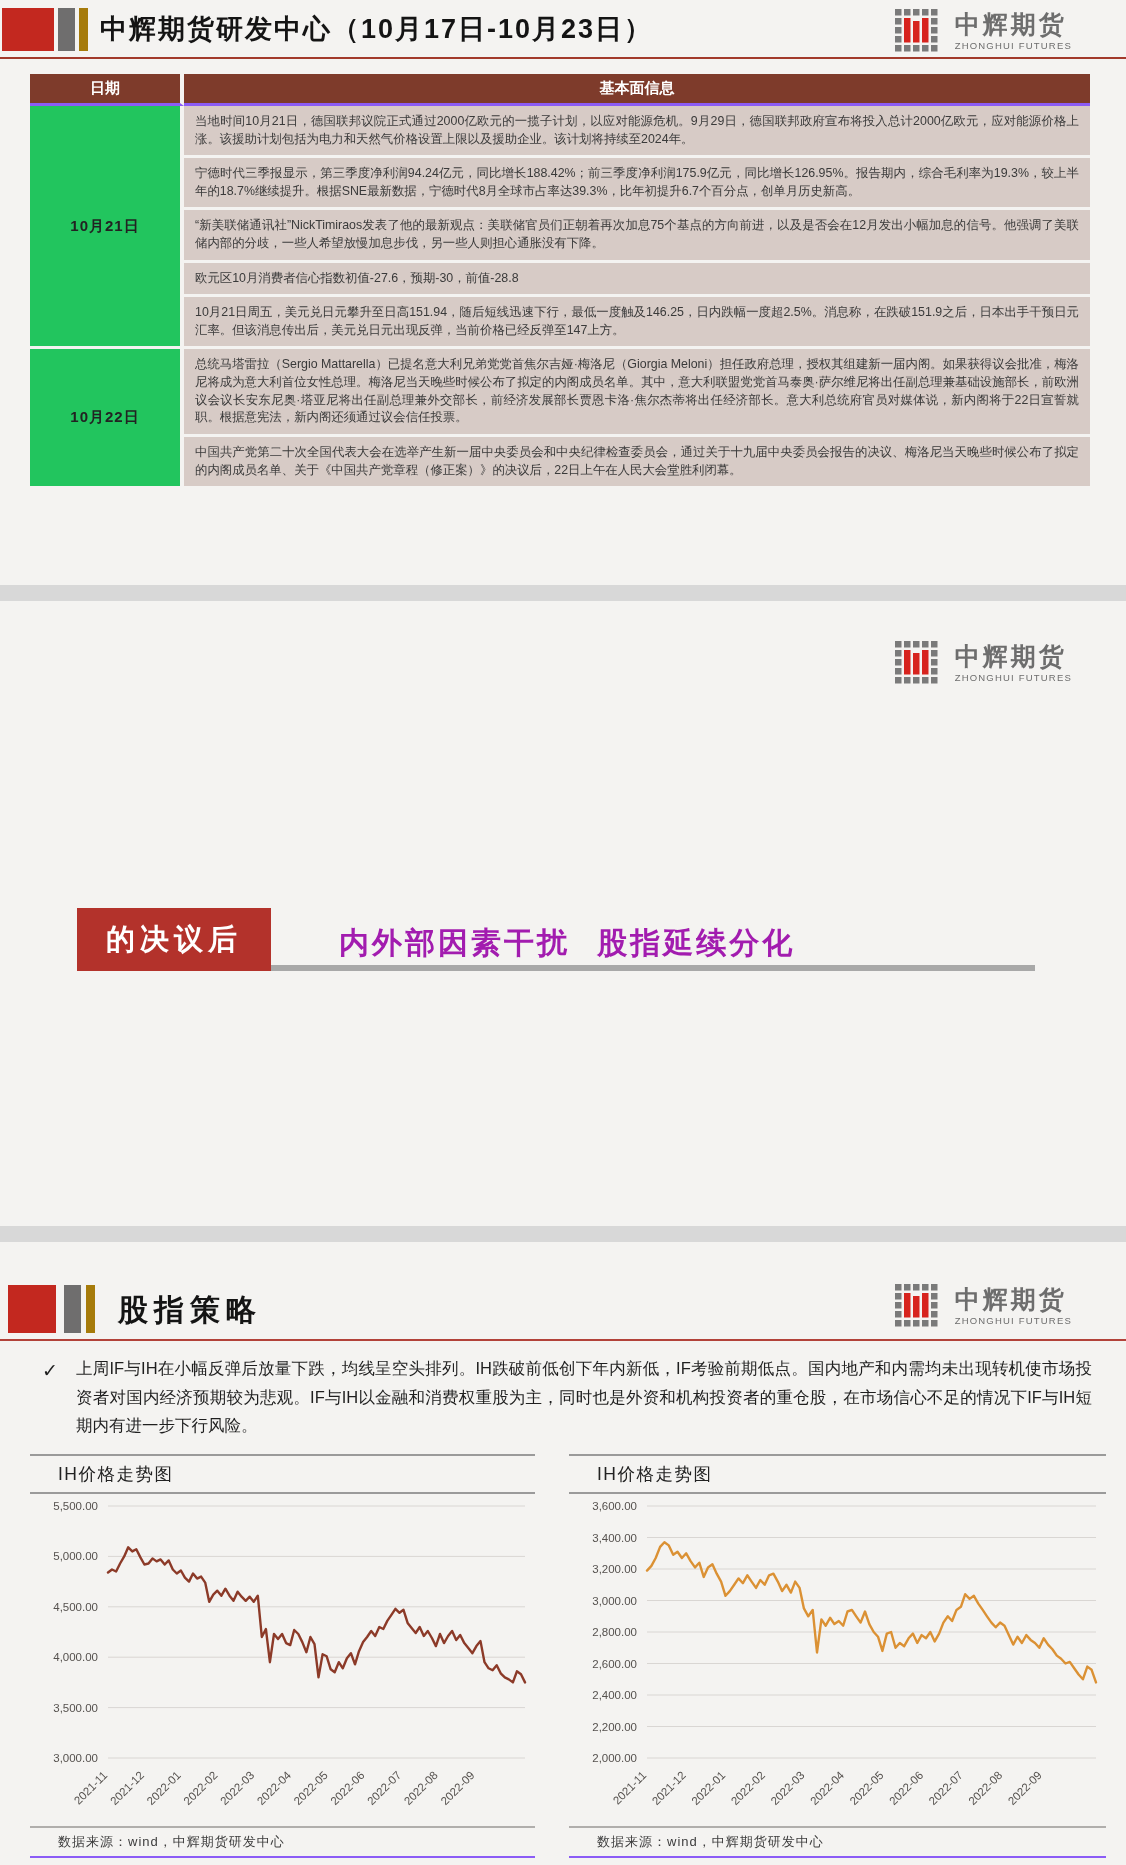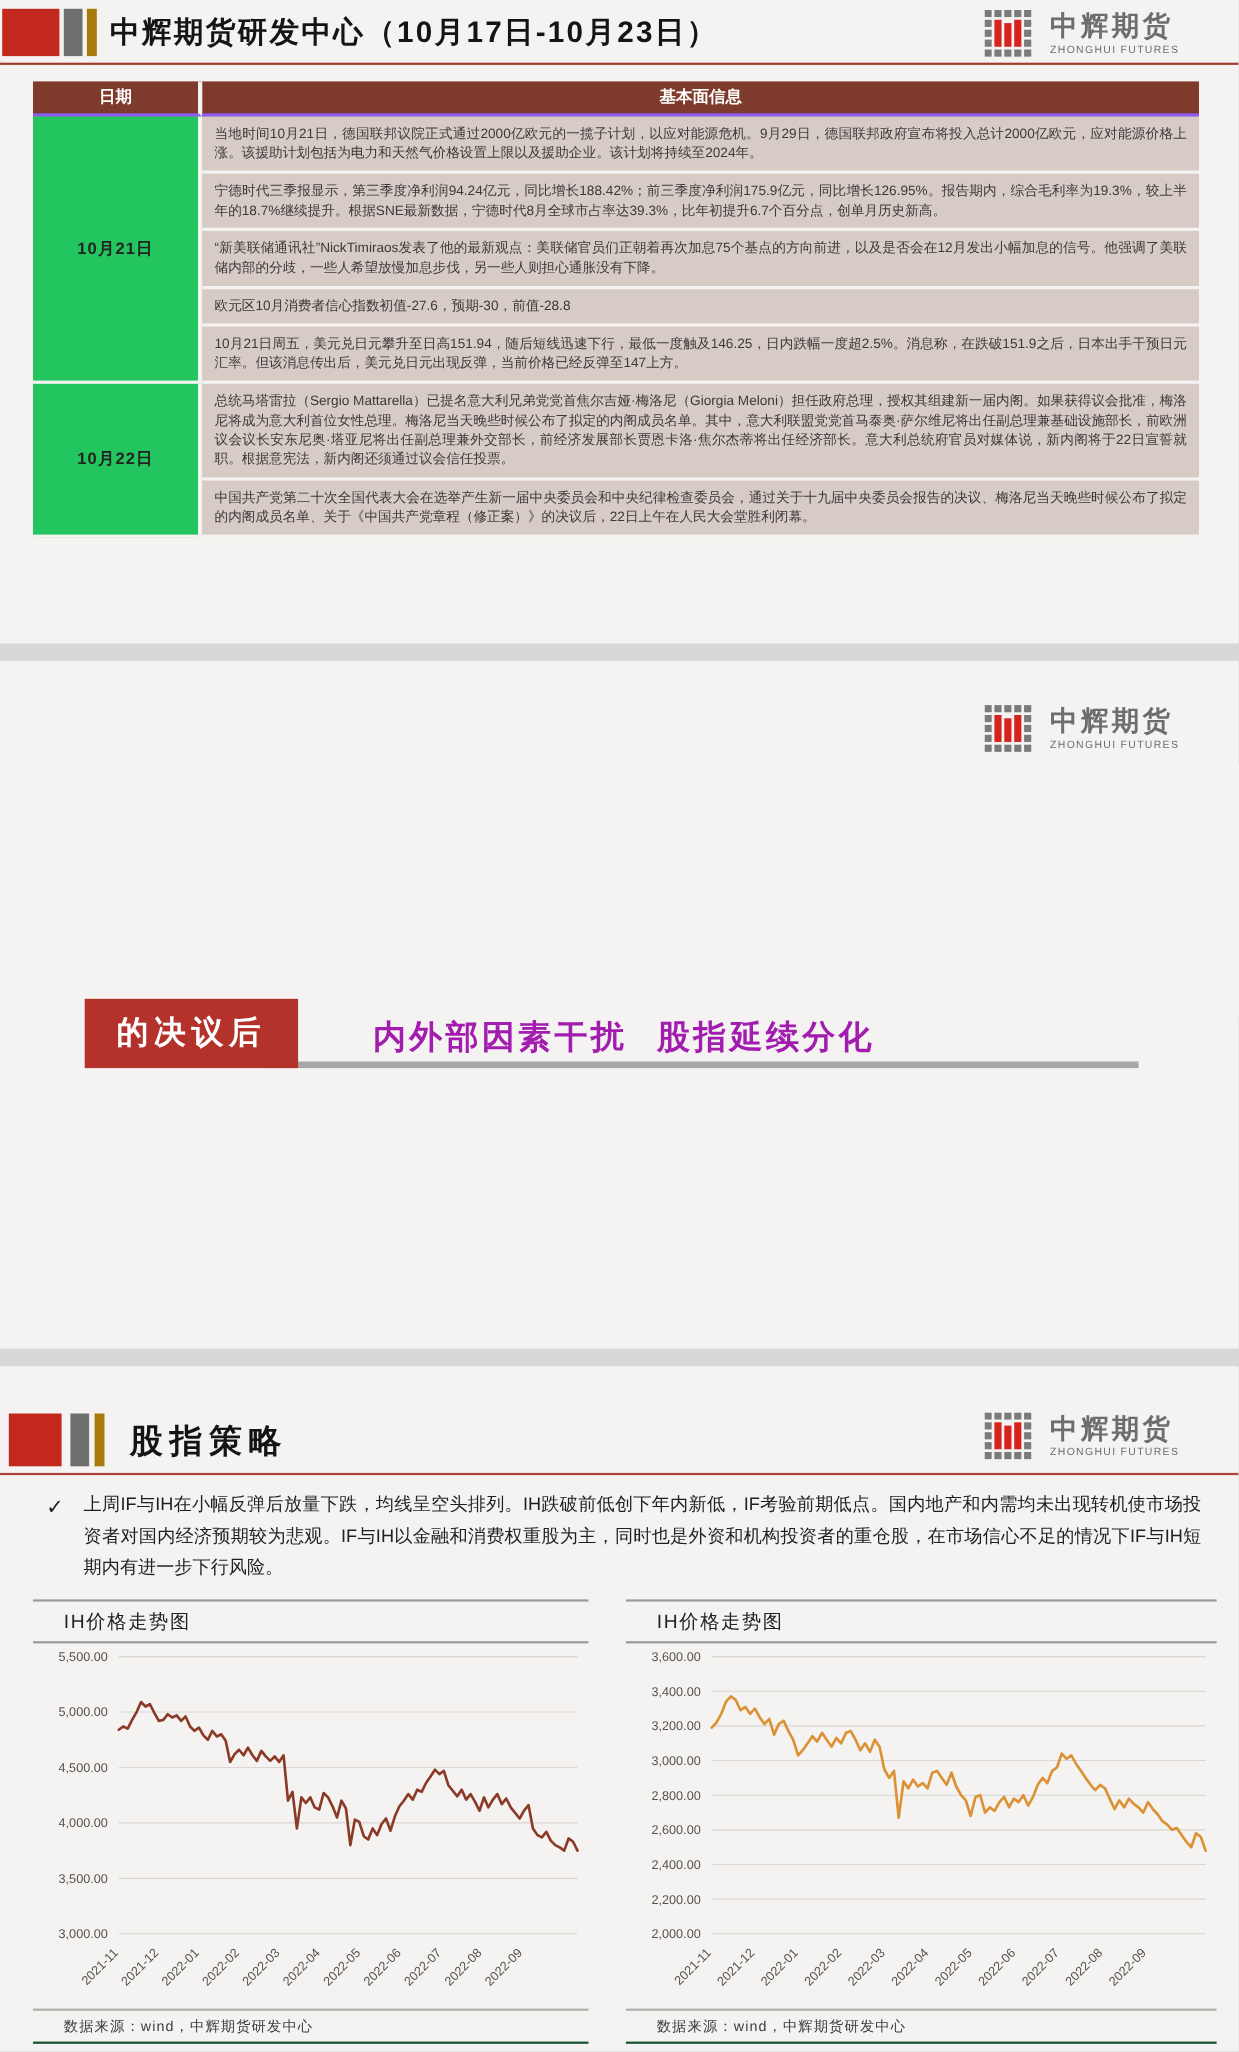--- a/index.html
+++ b/index.html
@@ -78,21 +78,21 @@
   .charts{display:flex;margin:14px 20px 0 30px;gap:34px;}
   .chart{background:transparent;}
   .chart-if{width:505px;flex:0 0 505px;}
   .chart-ih{width:537px;flex:0 0 537px;}
   .chart-title{
     border-top:2px solid #9a9a9a;border-bottom:2px solid #9a9a9a;
     padding:6px 0 6px 28px;font-size:17.5px;color:#222;letter-spacing:1.5px;
   }
   .chart-svg{display:block;width:100%;height:332px;}
   .chart-source{
-    border-top:2px solid #b0aeac;border-bottom:2px solid #14532d;
+    border-top:2px solid #b0aeac;border-bottom:2px solid #8b5cf6;
     padding:5px 0 5px 28px;font-size:13px;color:#3c3c3c;letter-spacing:1px;
   }
 </style>
 </head>
 <body>
 
 <div class="page">
 
   <section class="panel panel1">
     <header class="p1-header">

